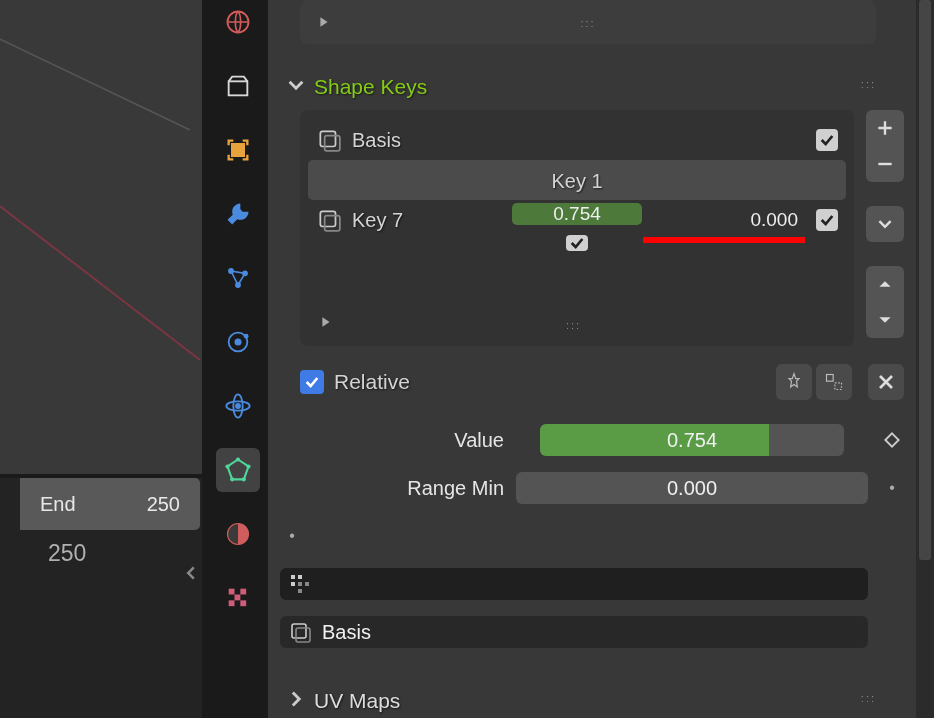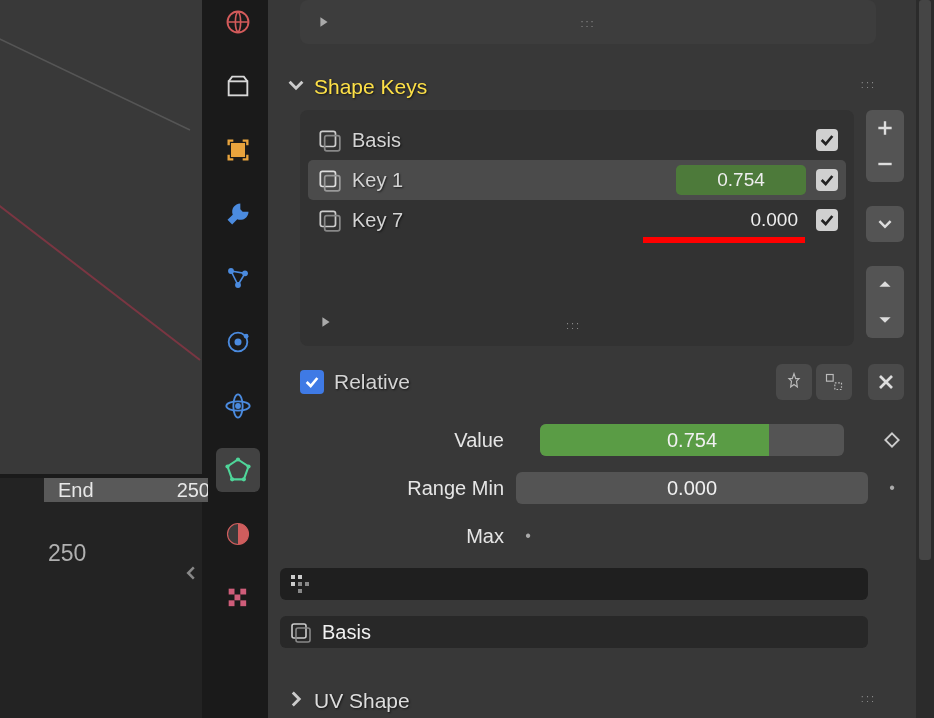--- a/index.html
+++ b/index.html
@@ -2,47 +2,47 @@
 <html><head>
 <meta charset="utf-8">
 <style>
   * { box-sizing: border-box; margin: 0; padding: 0; font-family: -apple-system, BlinkMacSystemFont, "Segoe UI", sans-serif; }
   body { background: #1a1a1a; width: 934px; height: 718px; overflow: hidden; position: relative; color: #d4d4d4; }
 
   .viewport { position: absolute; left: 0; top: 0; width: 202px; height: 474px; background: #393939; }
   .viewport svg { width: 100%; height: 100%; }
 
   .timeline-area { position: absolute; left: 0; top: 478px; width: 202px; height: 240px; background: #232323; }
-  .end-field { position: absolute; left: 20px; top: 0; width: 180px; height: 24px; background: #595959; border-radius: 5px; display: flex; align-items: center; justify-content: space-between; padding: 0 14px; font-size: 20px; color: #e8e8e8; border-top-left-radius:0; border-bottom-left-radius:0;margin-left:24px;}
+  .end-field { position: absolute; left: 20px; top: 0; width: 180px; height: 52px; background: #595959; border-radius: 5px; display: flex; align-items: center; justify-content: space-between; padding: 0 20px; font-size: 20px; color: #e8e8e8; border-top-left-radius:0; border-bottom-left-radius:0;}
   .timeline-num { position: absolute; left: 48px; top: 62px; font-size: 23px; color: #b0b0b0; }
   .collapse-arrow { position: absolute; left: 184px; top: 86px; color: #888; font-size: 18px; }
 
   .tab-column { position: absolute; left: 208px; top: 0; width: 60px; height: 718px; background: #1a1a1a; display: flex; flex-direction: column; align-items: center; padding-top: 0; gap: 20px; }
   .tab-btn { width: 44px; height: 44px; display: flex; align-items: center; justify-content: center; border-radius: 6px; }
   .tab-btn.active { background: #424242; }
   .tab-btn svg { width: 28px; height: 28px; }
 
   .props-panel { position: absolute; left: 268px; top: 0; width: 648px; height: 718px; background: #383838; padding: 0 12px; }
   .scrollbar-gutter { position: absolute; left: 916px; top: 0; width: 18px; height: 718px; background: #2b2b2b; }
   .scrollbar-thumb { position: absolute; left: 3px; top: 0; width: 12px; height: 560px; background: #454545; border-radius: 3px; }
 
   .subpanel-stub { background: #3d3d3d; border-radius: 8px; height: 44px; margin-top: 0; position: relative; }
   .stub-play { position: absolute; left: 18px; top: 14px; color: #aaa; }
   .stub-grip { position: absolute; left: 50%; top: 17px; transform: translateX(-50%); color: #888; letter-spacing:2px; font-size:11px;}
 
   .panel-header { display: flex; align-items: center; height: 46px; margin-top: 20px; padding-left: 8px; position: relative; }
   .panel-header .disclosure { margin-right: 10px; color: #ccc; }
-  .panel-header .title { font-size: 21px; color: #fde047; text-shadow: 1px 1px 2px rgba(0,0,0,0.6); }
+  .panel-header .title { font-size: 21px; color: #84cc16; text-shadow: 1px 1px 2px rgba(0,0,0,0.6); }
   .panel-header.collapsed .title { color: #ddd; }
   .panel-grip { position: absolute; right: 0; top: 14px; color: #888; letter-spacing:2px; font-size:11px;}
 
   .shapekey-body { display: flex; gap: 12px; }
   .shapekey-list { flex: 1; background: #323232; border-radius: 8px; padding: 10px 0 6px 0; height: 236px; position: relative; }
   .sk-row { display: flex; align-items: center; height: 40px; padding: 0 8px; gap: 10px; margin: 0 8px; border-radius: 5px; position: relative;}
-  .sk-row.selected { background: #4b4b4b; }
+  .sk-row.selected { background: #4b4b4b; flex-direction: column; }
   .sk-icon { width: 26px; height: 26px; }
   .sk-name { font-size: 20px; flex: 1; text-shadow: 1px 1px 2px rgba(0,0,0,0.6); }
   .sk-value-field { width: 130px; height: 30px; background: #444; border-radius: 5px; display: flex; align-items: center; justify-content: center; font-size: 19px; color: #eee; }
   .sk-value-field.green { background: #4d7a3a; }
   .sk-check { width: 22px; height: 22px; background: #d0d0d0; border-radius: 4px; display: flex; align-items: center; justify-content: center; }
   .sk-check svg { width: 16px; height: 16px; }
   .underline-red { position:absolute; height:6px; background:#ff0000; bottom:-3px; }
   .list-play { position: absolute; left: 20px; bottom: 14px; color: #aaa; }
   .list-grip { position: absolute; left: 48%; bottom: 15px; color: #888; letter-spacing:2px; font-size:11px;}
 
@@ -316,21 +316,20 @@
 
   <div class="prop-row">
     <span class="prop-label">Range Min</span>
     <div class="prop-field">
       <span>0.000</span>
     </div>
     <span class="prop-suffix">•</span>
   </div>
 
   <div class="prop-row">
-    <span class="prop-label">Max</span>
     <span class="prop-suffix">•</span>
   </div>
 
   <div class="prop-row">
     <div class="prop-field dark">
       <svg class="shapeicon" viewBox="0 0 24 24">
         <rect x="3" y="3" width="4" height="4" fill="#ccc"></rect>
           <rect x="10" y="3" width="4" height="4" fill="#ccc"></rect>
         <rect x="3" y="10" width="4" height="4" fill="#ccc"></rect>
           <rect x="10" y="10" width="4" height="4" fill="#888"></rect>
@@ -352,21 +351,21 @@
     </div>
     <span class="prop-suffix"></span>
   </div>
 
   <div class="panel-header collapsed uv-header">
     <span class="disclosure">
       <svg width="16" height="16" viewBox="0 0 10 10">
           <path d="M3 1 L7 5 L3 9" stroke="#ccc" stroke-width="1.8" fill="none"></path>
         </svg>
     </span>
-    <span class="title">UV Shape</span>
+    <span class="title">UV Maps</span>
     <span class="panel-grip" style="right:28px;">:::</span>
   </div>
 
 </div>
 
 <div class="scrollbar-gutter">
   <div class="scrollbar-thumb"></div>
 </div>
 
 </body></html>

